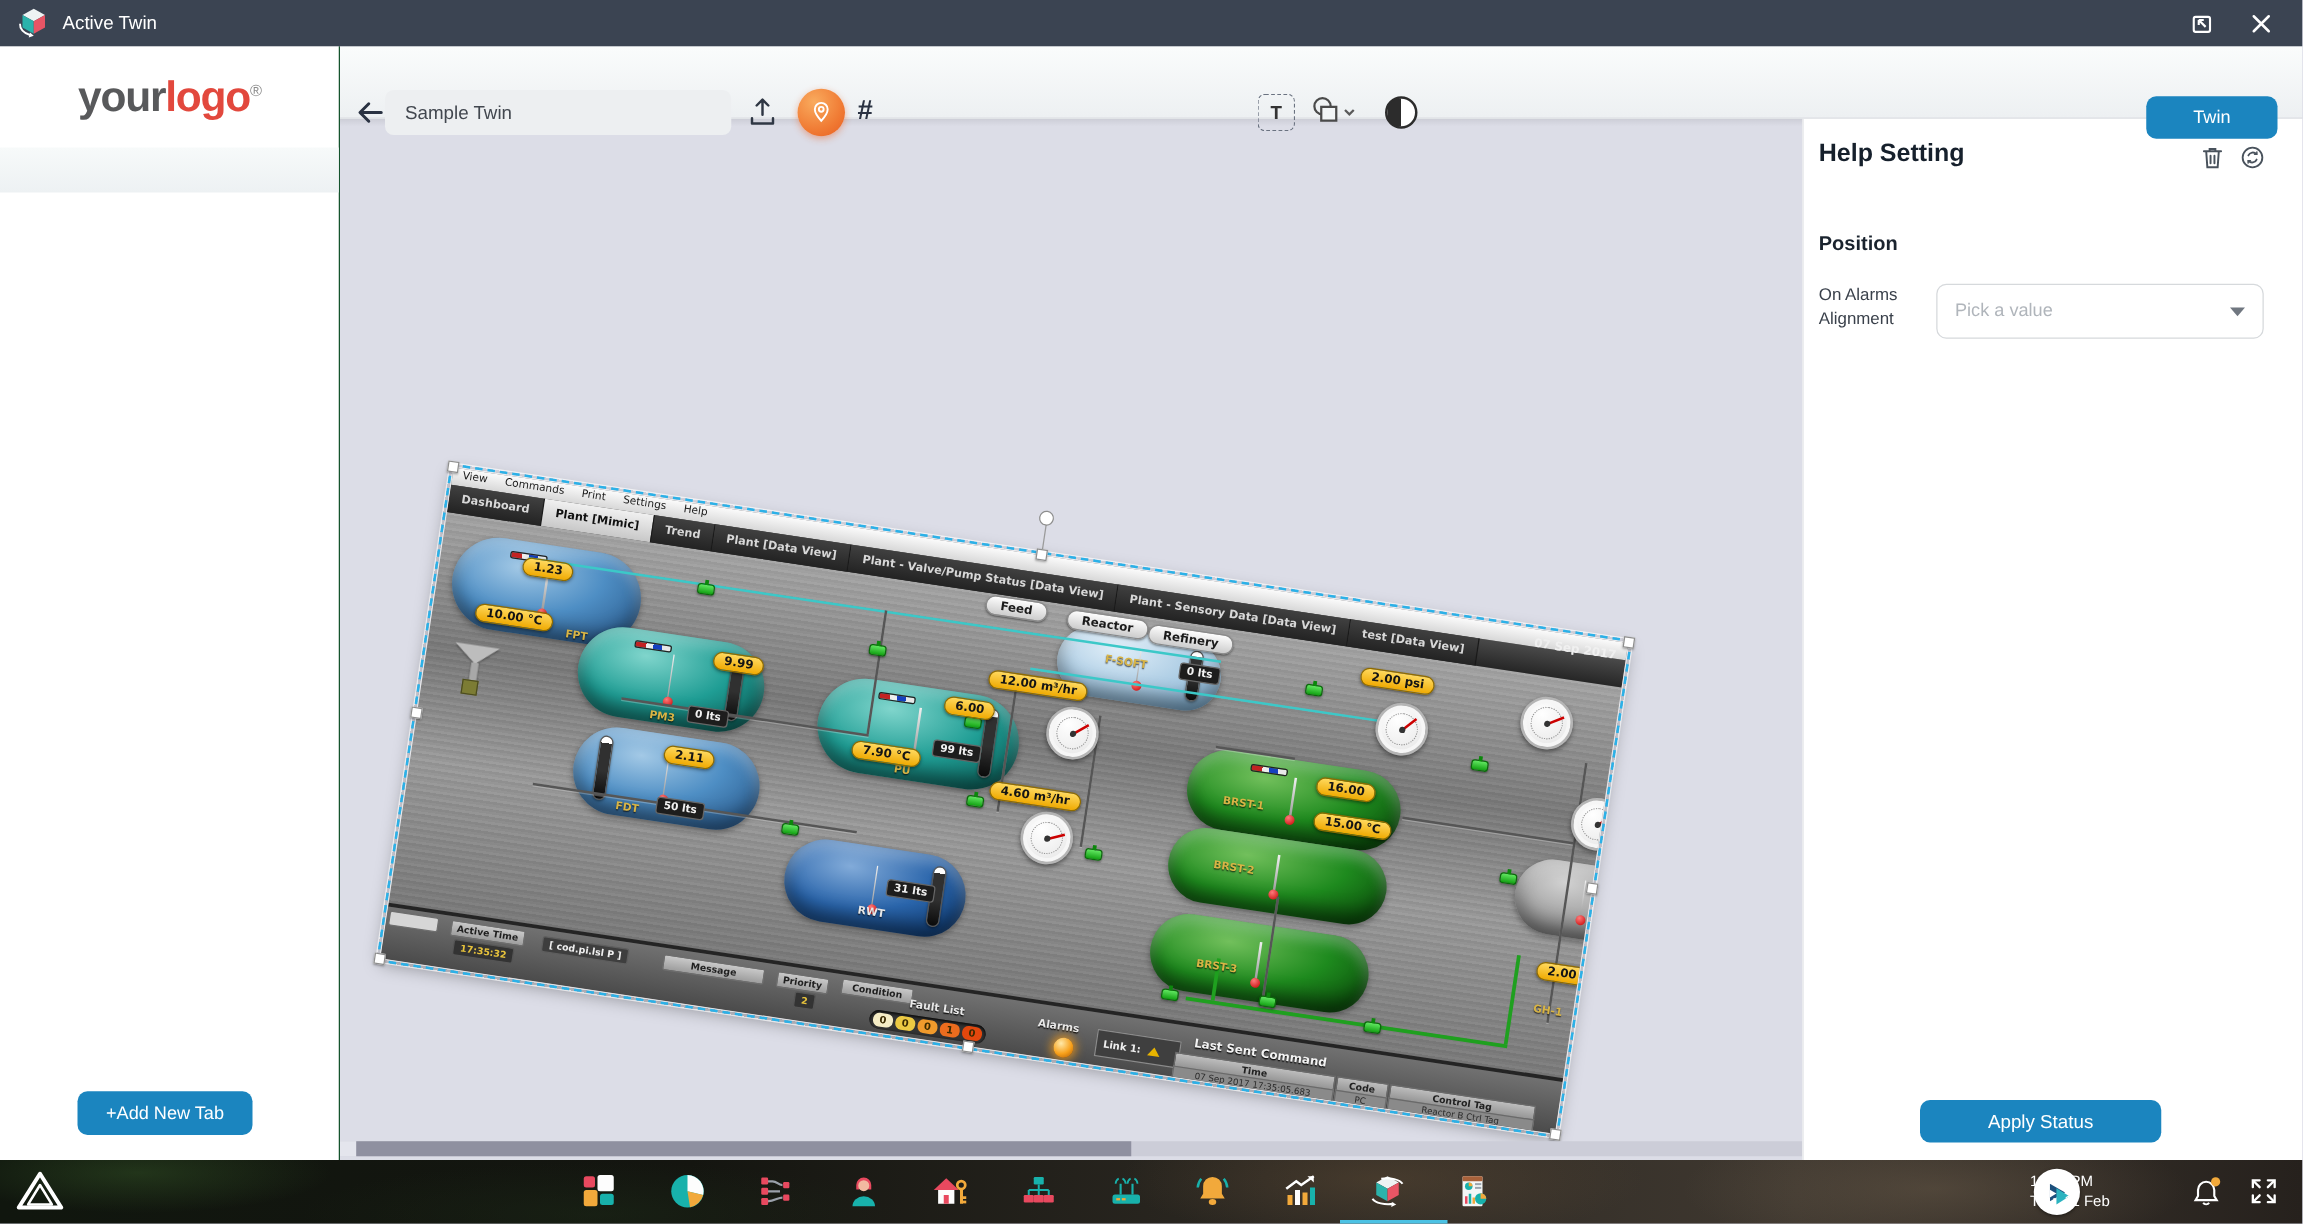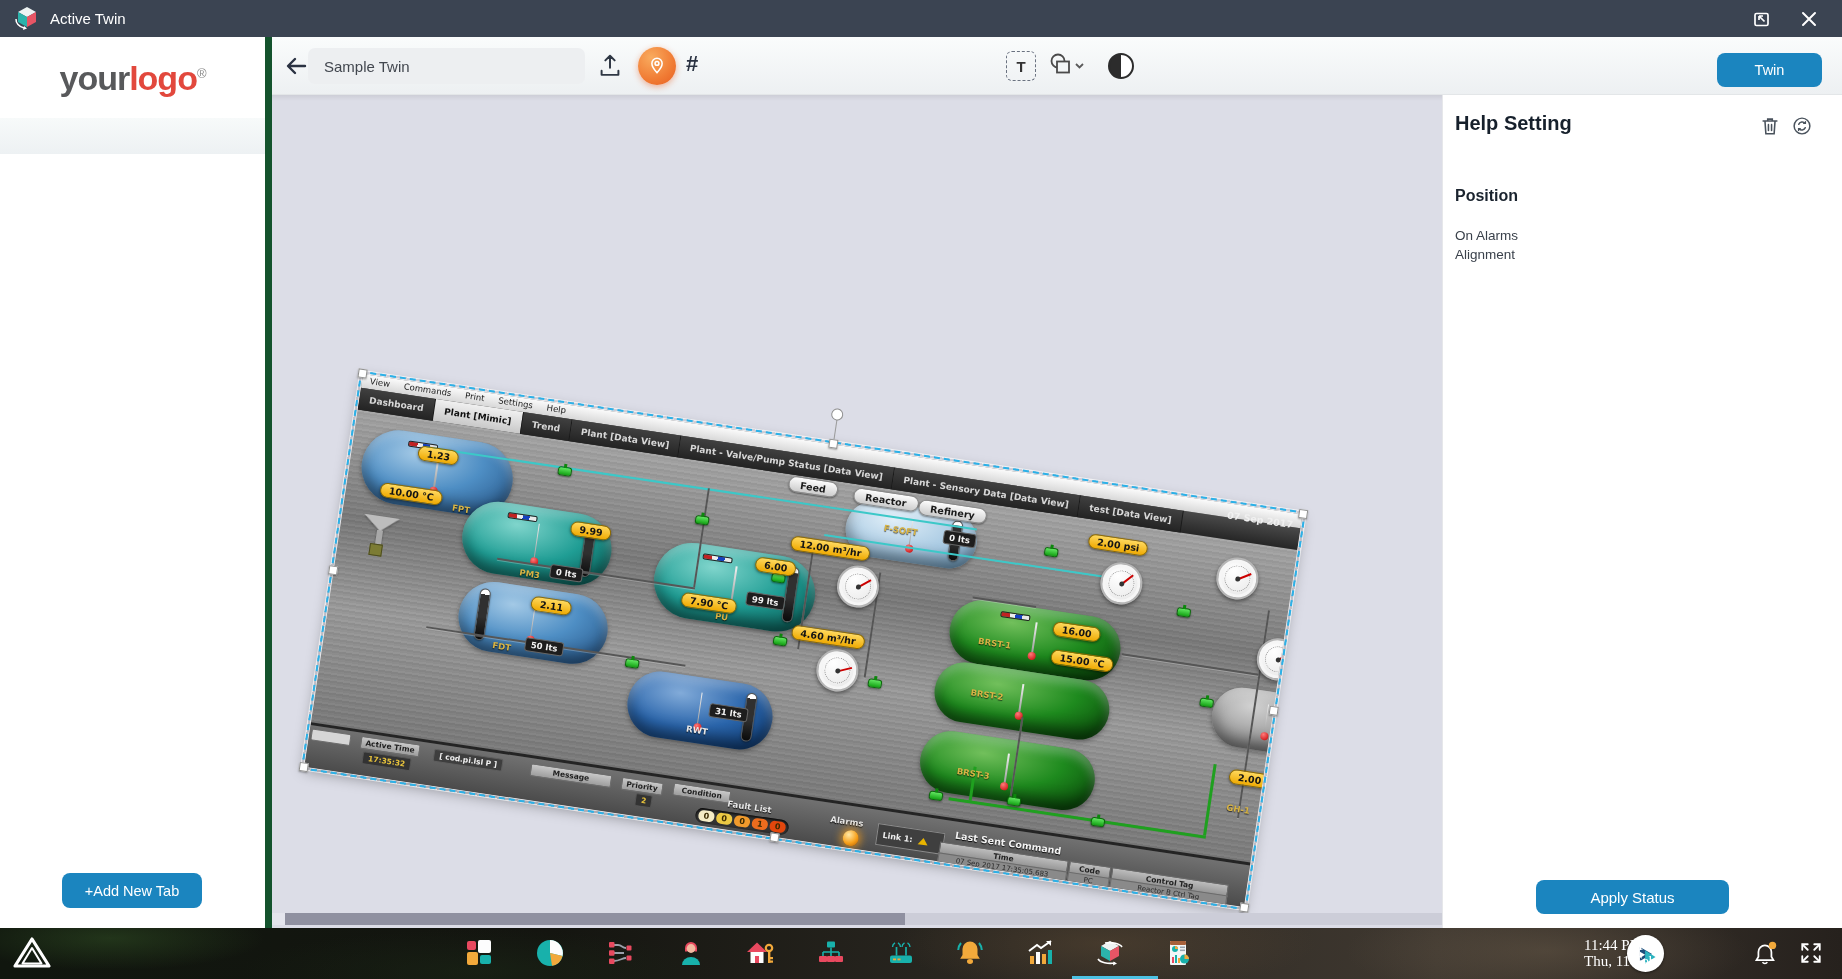--- a/index.html
+++ b/index.html
@@ -6,34 +6,34 @@
   html,body{width:1842px;height:979px;overflow:hidden;}
   body{position:relative;font-family:"Liberation Sans",sans-serif;background:#dcdde7;}
 
   
   .titlebar{position:absolute;left:0;top:0;right:0;height:37px;background:#3b4452;display:flex;align-items:center;padding:0 14px;z-index:60;}
   .titlebar .title{color:#fff;font-size:15px;margin-left:10px;}
   .win-controls{margin-left:auto;display:flex;gap:28px;align-items:center;padding-right:10px;}
   .win-btn{cursor:pointer;display:flex;}
 
   
-  .sidebar{position:absolute;left:0;top:37px;width:272px;bottom:51px;background:#fff;border-right:7px solid #14532d;z-index:40;}
+  .sidebar{position:absolute;left:0;top:37px;width:272px;bottom:51px;background:#fff;border-right:1px solid #14532d;z-index:40;}
   .logo{padding-top:22px;text-align:center;font-weight:bold;font-size:34px;letter-spacing:-1px;white-space:nowrap;}
   .logo .l1{color:#58595b;}
   .logo .l2{color:#e2483d;}
   .logo .reg{color:#8a8a8a;font-size:13px;vertical-align:super;font-weight:normal;}
   .side-band{position:absolute;left:0;right:0;top:81px;height:36px;background:linear-gradient(180deg,#f7fafa,#edf1f3);}
   .nav-home{position:absolute;left:3px;right:3px;top:119px;height:40px;border-radius:8px;background:#e1f2fc;display:flex;align-items:center;gap:14px;padding-left:20px;color:#1786c5;font-weight:bold;font-size:15.5px;cursor:pointer;}
   .add-tab{position:absolute;left:62px;top:836px;width:140px;height:35px;}
 
   .btn-primary{background:#1b85bf;color:#fff;border:none;border-radius:8px;font-size:14.5px;font-family:"Liberation Sans",sans-serif;cursor:pointer;display:flex;align-items:center;justify-content:center;}
 
   
   .toolbar{position:absolute;left:272px;right:0;top:37px;height:58px;background:linear-gradient(180deg,#fafcfc,#edf0f2);border-bottom:1px solid #e3e6e8;z-index:30;}
-  .toolbar>*{position:absolute;}
+  .toolbar>*{position:absolute;margin-top:24px;}
   .back-btn{left:12px;top:17px;cursor:pointer;}
   .twin-input{left:36px;top:11px;width:277px;height:36px;background:#edeff1;border:none;border-radius:7px;padding:0 16px;font-size:15px;color:#42474f;font-family:"Liberation Sans",sans-serif;}
   .upload-btn{left:324px;top:15px;cursor:pointer;}
   .pin-btn{left:366px;top:10px;width:38px;height:38px;border-radius:50%;background:radial-gradient(circle at 35% 28%,#f9ab5e,#f07a33 62%,#e85e21);box-shadow:0 2px 6px rgba(232,94,33,.45);display:flex;align-items:center;justify-content:center;cursor:pointer;}
   .hash-btn{left:414px;top:14px;font-size:22px;font-weight:bold;color:#2a3242;cursor:pointer;}
   .ttool{left:734px;top:14px;width:30px;height:30px;border:1.6px dashed #6a7280;border-radius:6px;display:flex;align-items:center;justify-content:center;font-weight:bold;font-size:15px;color:#333;cursor:pointer;}
   .shapes-btn{left:775px;top:14px;cursor:pointer;}
   .contrast-btn{left:836px;top:16px;width:26px;height:26px;border-radius:50%;border:2.4px solid #2c2c2c;background:linear-gradient(90deg,#2c2c2c 50%,#fff 50%);cursor:pointer;}
   .save-btn{left:1445px;top:16px;width:105px;height:34px;}
 
@@ -120,21 +120,21 @@
   .taskbar{position:absolute;left:0;right:0;bottom:0;height:51px;background:
     radial-gradient(220px 46px at 6% 20%,rgba(48,78,36,.55),transparent 70%),
     radial-gradient(340px 60px at 26% 85%,rgba(26,38,22,.6),transparent 70%),
     radial-gradient(300px 70px at 60% 30%,rgba(96,76,54,.45),transparent 70%),
     radial-gradient(280px 70px at 84% 45%,rgba(116,100,80,.4),transparent 72%),
     linear-gradient(90deg,#10160e,#141510 30%,#2c2822 55%,#3f3830 78%,#26211d);}
   .tb-icon{position:absolute;top:10px;width:30px;height:30px;cursor:pointer;}
   .tb-active{position:absolute;left:1072px;bottom:0;width:86px;height:3.5px;background:#4cc2e4;}
   .tri-logo{position:absolute;left:12px;top:8px;cursor:pointer;}
   .tray-logo{position:absolute;left:1627px;top:7px;width:37px;height:37px;border-radius:50%;background:#fff;display:flex;align-items:center;justify-content:center;cursor:pointer;box-shadow:0 1px 3px rgba(0,0,0,.5);}
-  .clock{position:absolute;left:1584px;top:9px;color:#fff;font-size:15px;line-height:16px;cursor:default;font-family:Liberation Serif, serif;}
+  .clock{position:absolute;left:1624px;top:9px;color:#fff;font-size:12px;line-height:16px;cursor:default;}
   .tray-bell{position:absolute;left:1753px;top:12px;cursor:pointer;}
   .tray-expand{position:absolute;left:1799px;top:13px;cursor:pointer;}
 </style>
 </head>
 <body>
 
 <div class="titlebar">
   <span style="display:flex;">
     <svg width="26" height="25" viewBox="0 0 26 25">
       <polygon points="13,1 22,6 13,11 4,6" fill="#eef3f3"></polygon>
@@ -404,20 +404,24 @@
       <circle cx="12" cy="12" r="8.6"></circle>
       <path d="M8.4 10.2 a4.2 4.2 0 0 1 7 -1.2 M15.6 13.8 a4.2 4.2 0 0 1 -7 1.2"></path>
       <path d="M15.8 7.2 v2 h-2 M8.2 16.8 v-2 h2" stroke-width="1.3"></path>
     </svg>
   </span>
   <div class="psection">Position</div>
   <div class="flabel">
     <div>On Alarms</div>
     <div>Alignment</div>
   </div>
+  <div class="select">
+    <span>Pick a value</span>
+    <span class="caret"></span>
+  </div>
   <button class="btn-primary apply-btn">Apply Status</button>
 </div>
 
 <div class="taskbar">
   <span class="tri-logo">
     <svg width="40" height="34" viewBox="0 0 40 34" fill="none" stroke="#fff" stroke-linejoin="round">
       <path d="M20 3 L37 30 H3 Z" stroke-width="3.2"></path>
       <path d="M20 12 L29.5 27.5 H10.5 Z" stroke-width="2"></path>
     </svg>
   </span>

